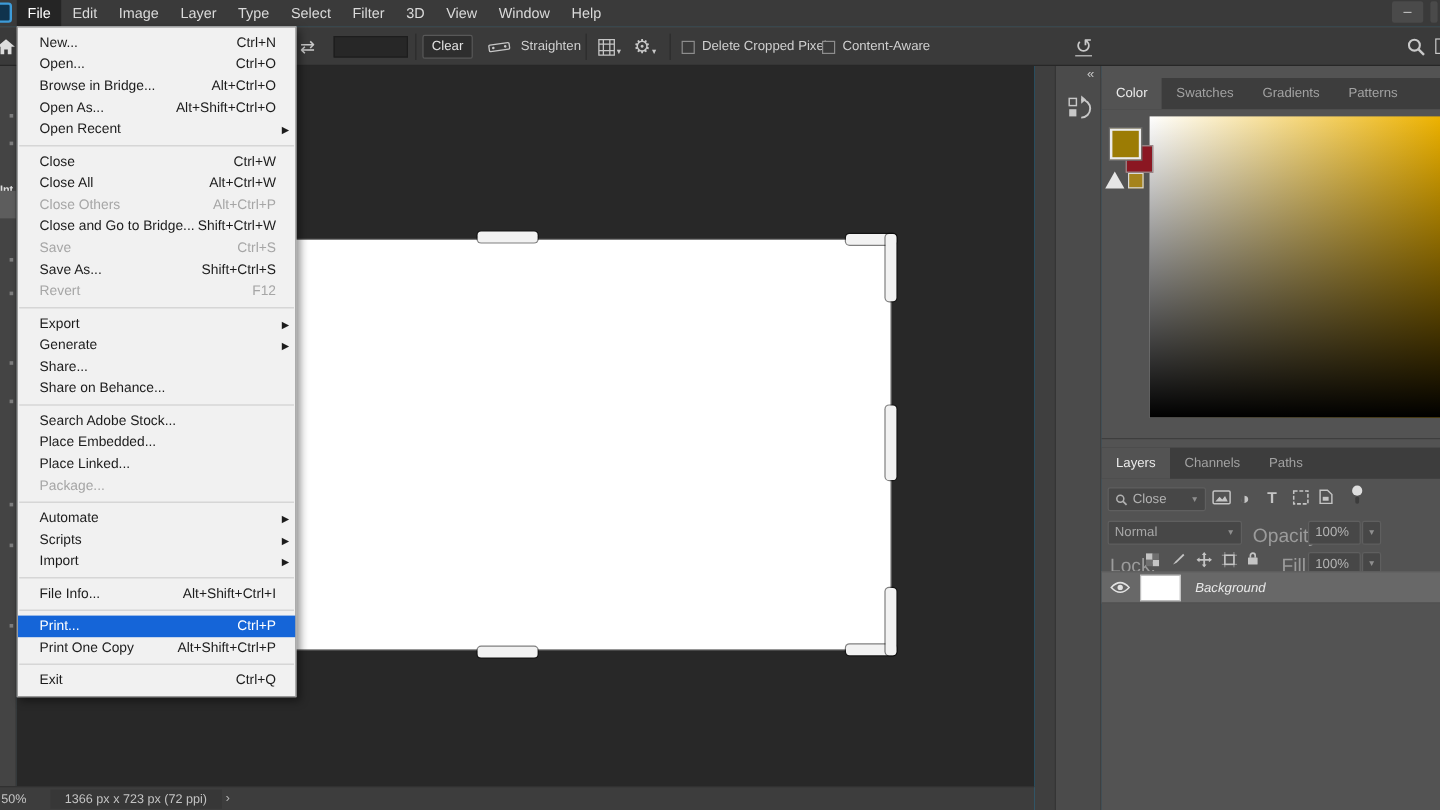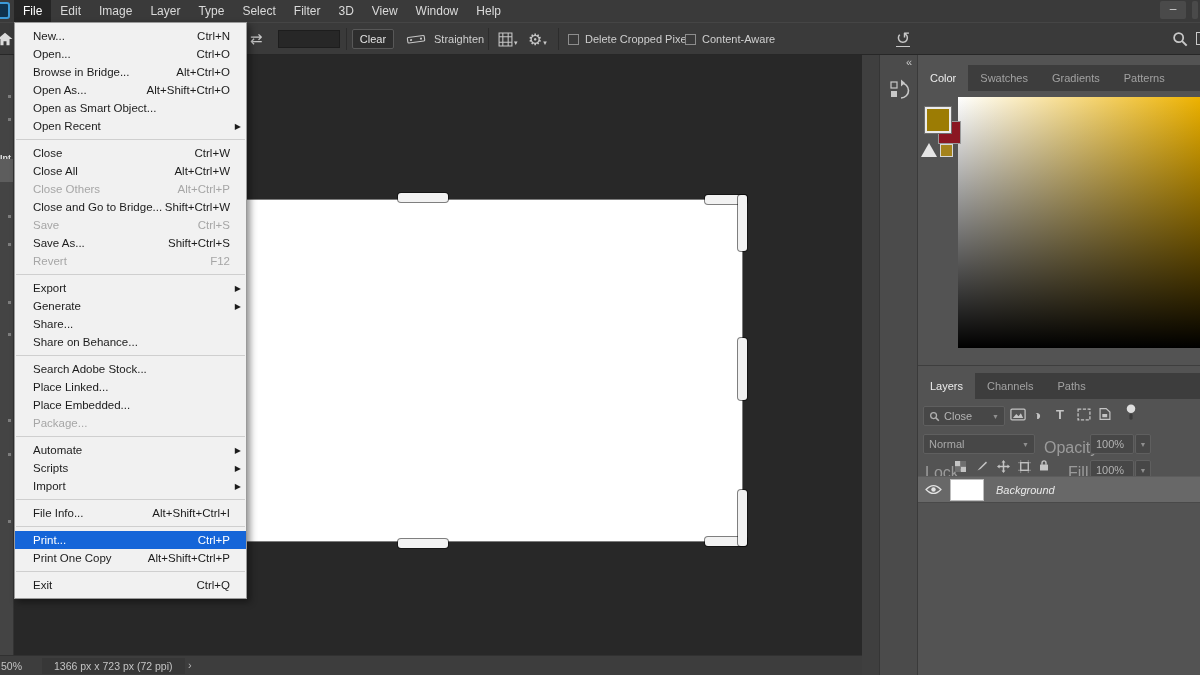--- a/index.html
+++ b/index.html
@@ -357,24 +357,20 @@
       </div>
     <div class="mi">
         <span>Browse in Bridge...</span>
         <span class="sc">Alt+Ctrl+O</span>
       </div>
     <div class="mi">
         <span>Open As...</span>
         <span class="sc">Alt+Shift+Ctrl+O</span>
       </div>
     <div class="mi">
-        <span>Open as Smart Object...</span>
-        <span class="sc"></span>
-      </div>
-    <div class="mi">
         <span>Open Recent</span>
         <span class="subarrow">▶</span>
       </div>
     <div class="msep"></div>
     <div class="mi">
         <span>Close</span>
         <span class="sc">Ctrl+W</span>
       </div>
     <div class="mi">
         <span>Close All</span>
@@ -413,24 +409,24 @@
         <span>Share...</span>
       </div>
     <div class="mi">
         <span>Share on Behance...</span>
       </div>
     <div class="msep"></div>
     <div class="mi">
         <span>Search Adobe Stock...</span>
       </div>
     <div class="mi">
+        <span>Place Embedded...</span>
+      </div>
+    <div class="mi">
         <span>Place Linked...</span>
-      </div>
-    <div class="mi">
-        <span>Place Embedded...</span>
       </div>
     <div class="mi disabled">
         <span>Package...</span>
       </div>
     <div class="msep"></div>
     <div class="mi">
         <span>Automate</span>
         <span class="subarrow">▶</span>
       </div>
     <div class="mi">

